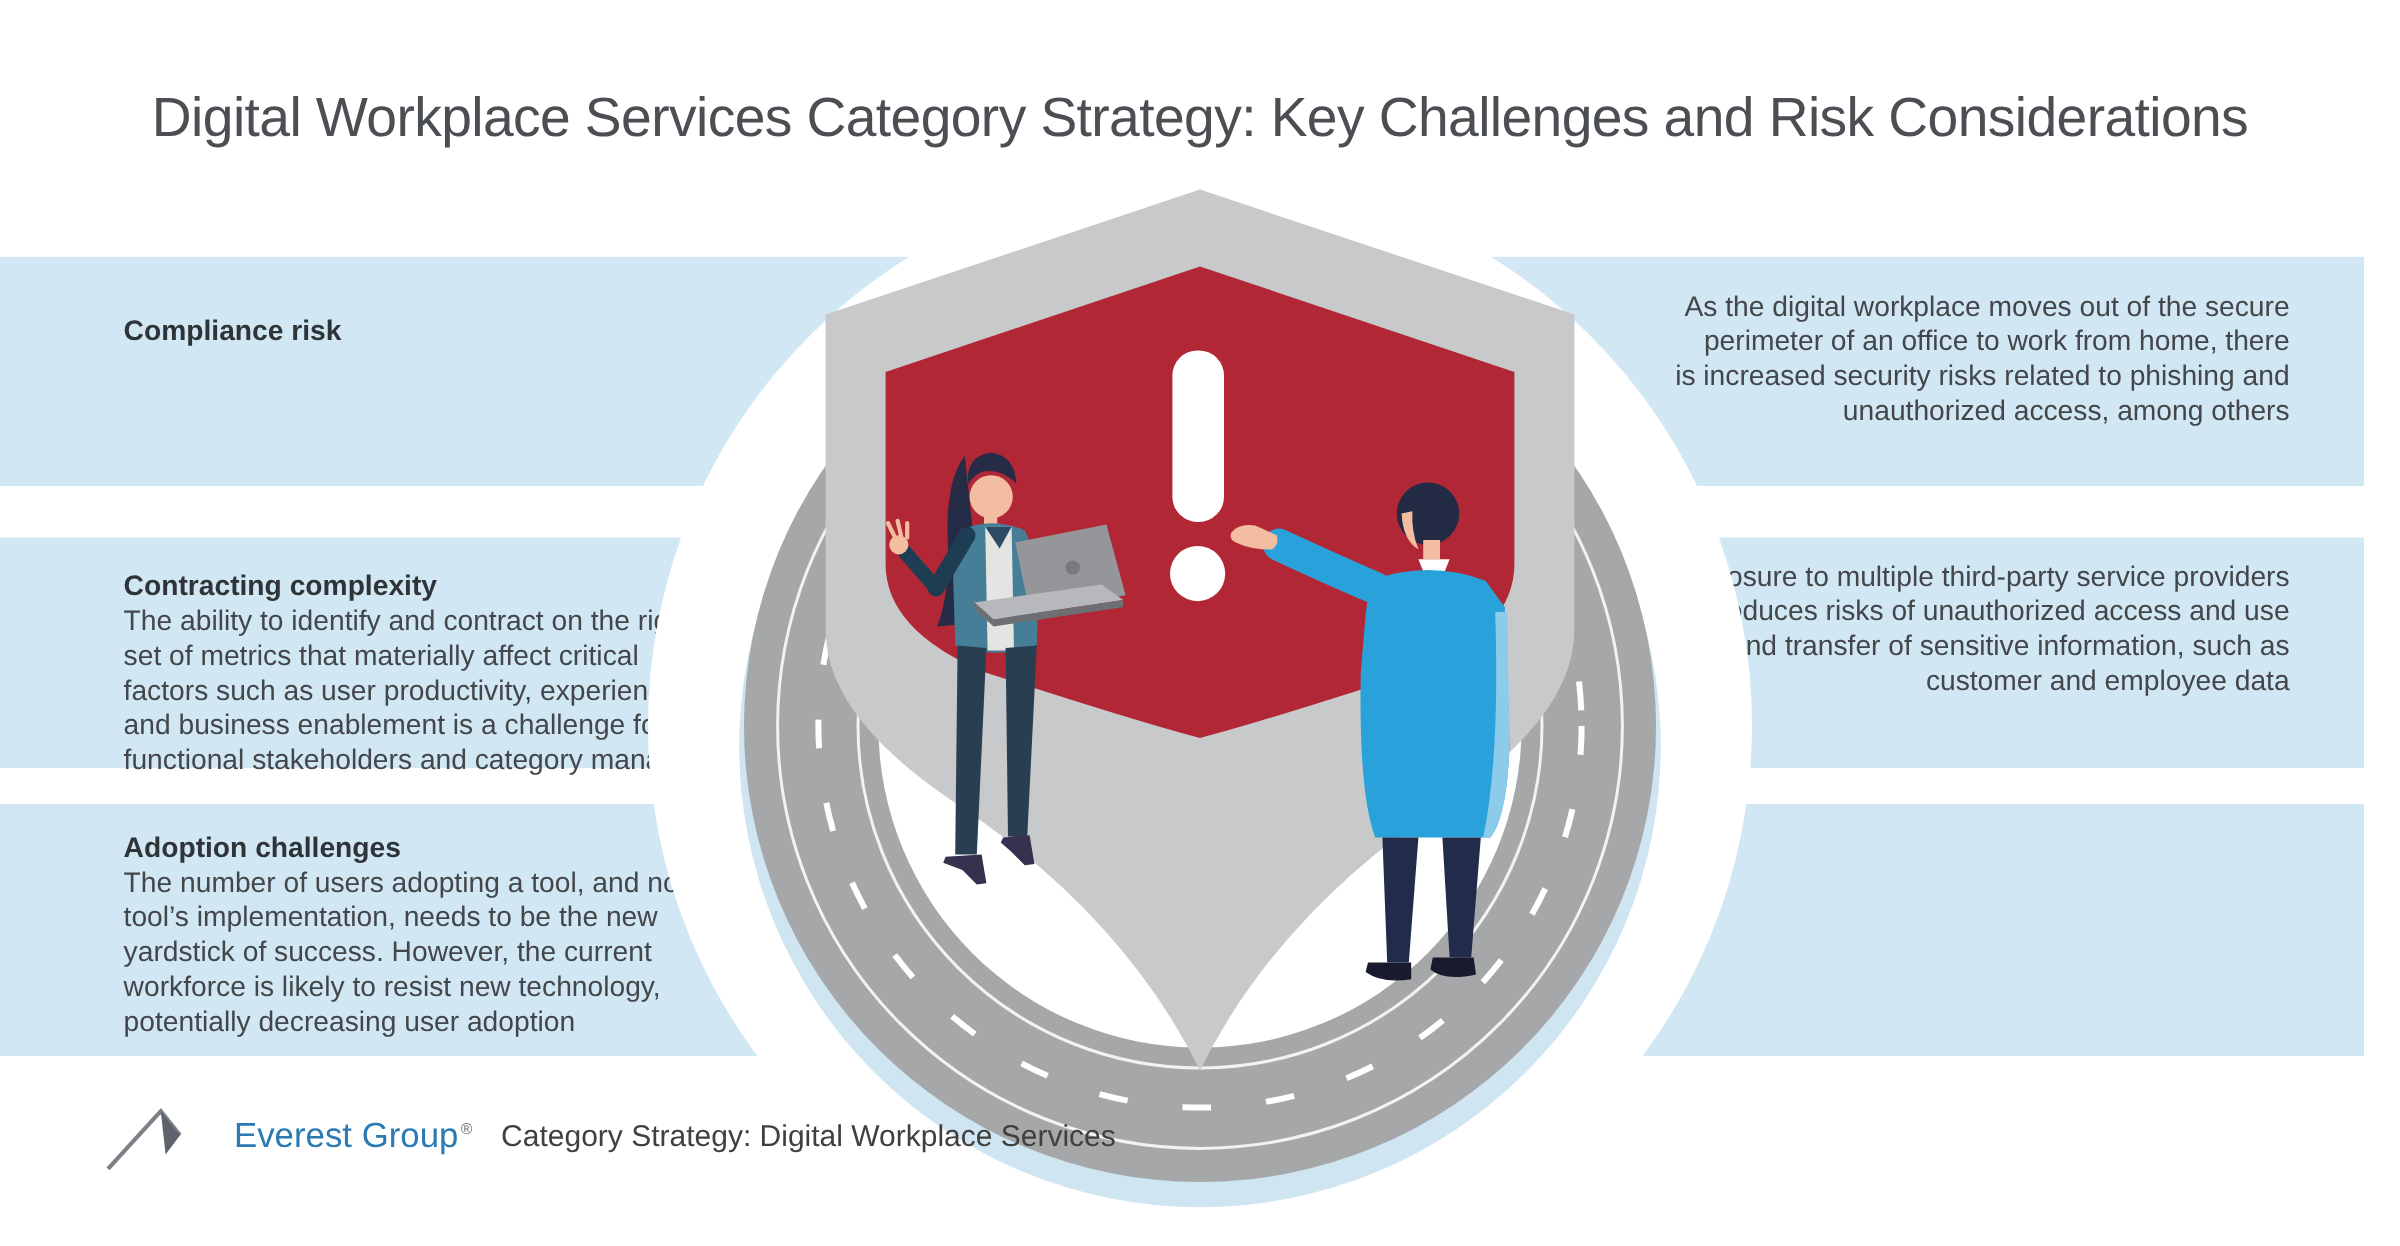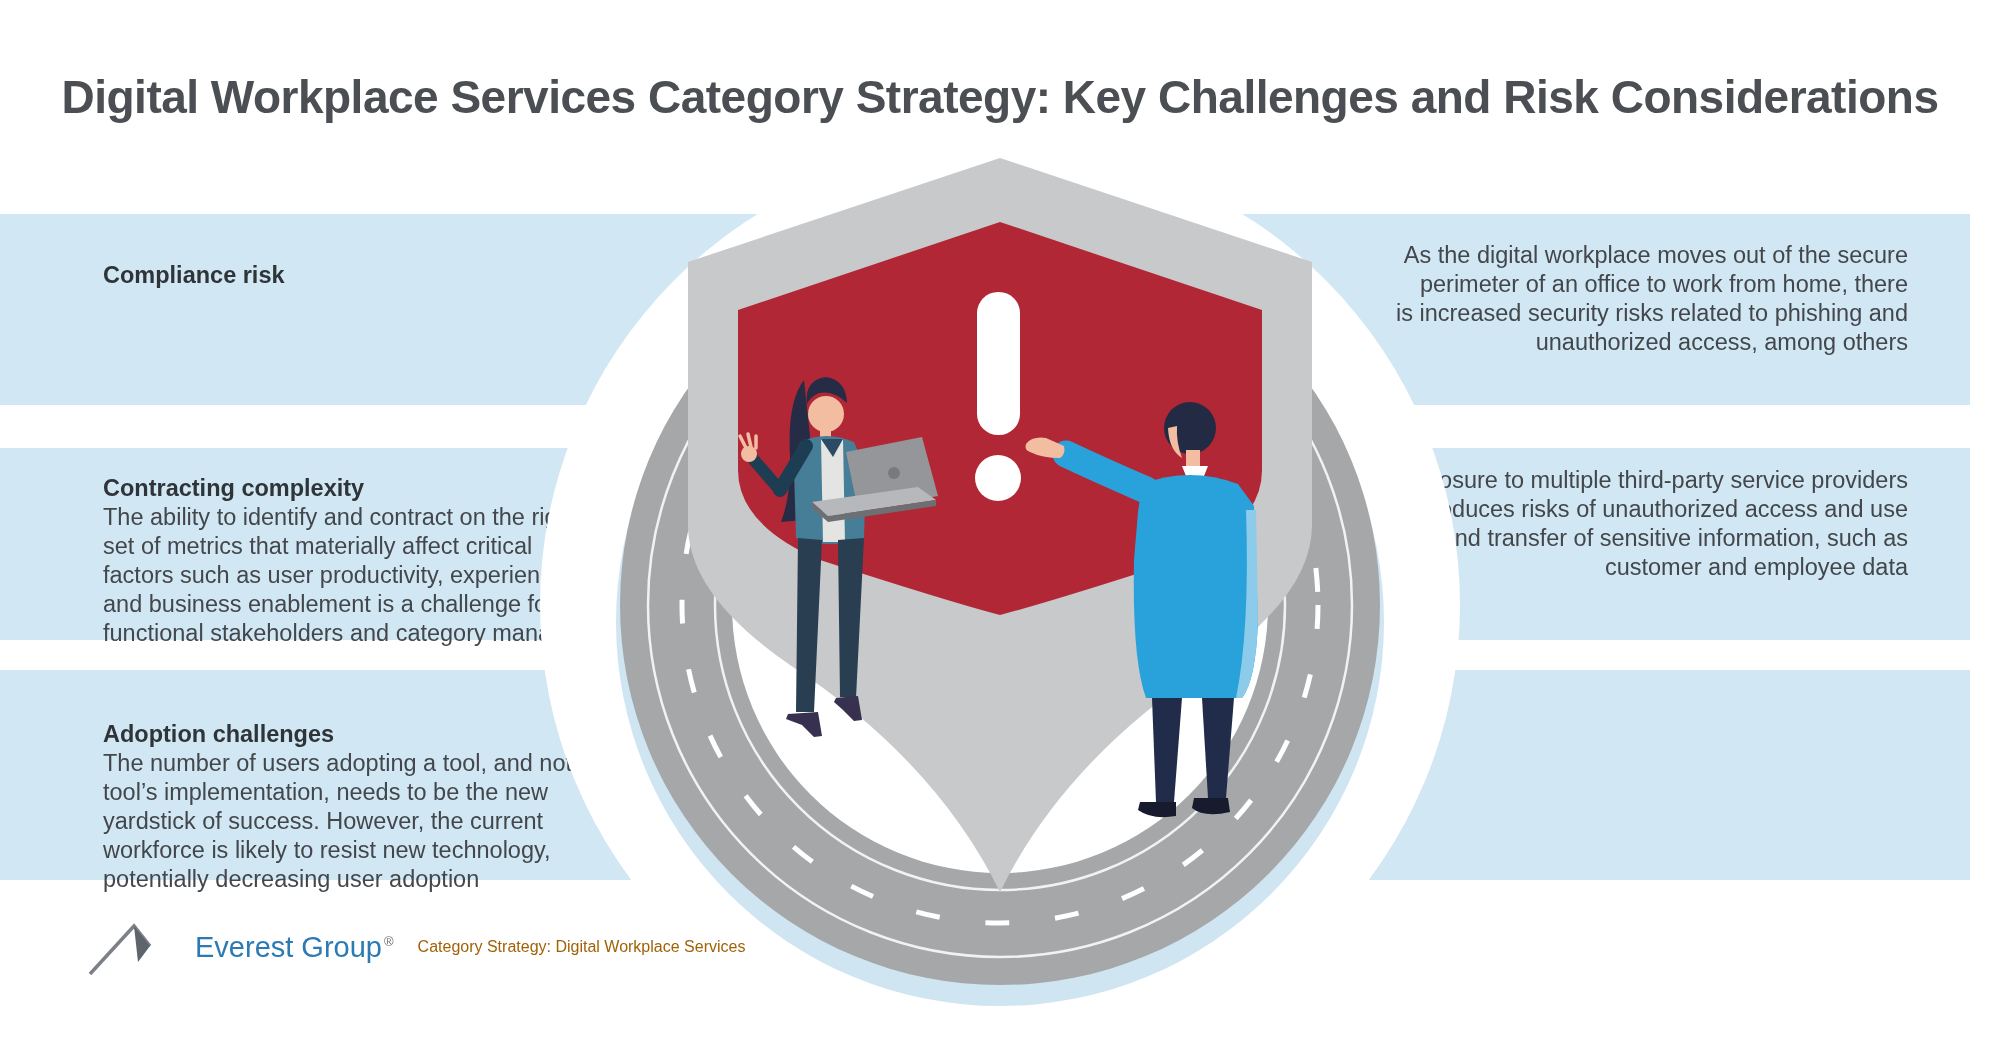--- a/index.html
+++ b/index.html
@@ -2,44 +2,44 @@
 <html><head>
 <meta charset="utf-8">
 <style>
   html,body{margin:0;padding:0;}
   body{
     width:2000px;height:1038px;position:relative;overflow:hidden;
     background:#ffffff;font-family:"Liberation Sans",sans-serif;
   }
   .title{
     position:absolute;top:70px;left:0;right:0;margin:0;
-    text-align:center;font-size:46px;font-weight:700;color:#4b4e52;
+    text-align:center;font-size:46px;font-weight:400;color:#4b4e52;
     letter-spacing:-0.5px;
   }
   .band{
     position:absolute;left:0;width:1970px;background:#d1e7f3;
   }
   .band1{top:214px;height:191px;}
   .band2{top:448px;height:192px;}
   .band3{top:670px;height:210px;}
   .panel{position:absolute;font-size:23.5px;line-height:29px;color:#43474b;}
   .panel h2{margin:0;font-size:23.5px;line-height:29px;font-weight:700;color:#2f3438;}
   .panel p{margin:0;white-space:pre-line;}
   .panel.left{left:103px;width:600px;text-align:left;}
   .panel.right{left:1308px;width:600px;text-align:right;}
-  .p-l1{top:261px;} .p-l2{top:474px;} .p-l3{top:720px;}
+  .p-l1{top:261px;} .p-l2{top:474px;} .p-l3{top:692px;}
   .p-r1{top:241px;} .p-r2{top:466px;} .p-r3{top:690px;}
   .illustration{position:absolute;left:490px;top:140px;width:1020px;height:900px;}
   .footer{
     position:absolute;left:88px;top:912px;height:70px;
     display:flex;align-items:center;justify-content:center;
   }
   .brand{font-size:29px;color:#2b7ab4;margin-left:12px;white-space:nowrap;}
   .reg{font-size:13px;color:#6a6f74;vertical-align:super;margin-left:2px;}
-  .caption{font-size:16px;color:#a16207;margin-left:24px;white-space:nowrap;}
+  .caption{font-size:25px;color:#404040;margin-left:24px;white-space:nowrap;}
 </style>
 </head>
 <body>
 
 <h1 class="title">Digital Workplace Services Category Strategy: Key Challenges and Risk Considerations</h1>
 
 <div class="band band1"></div>
 <div class="band band2"></div>
 <div class="band band3"></div>
 

